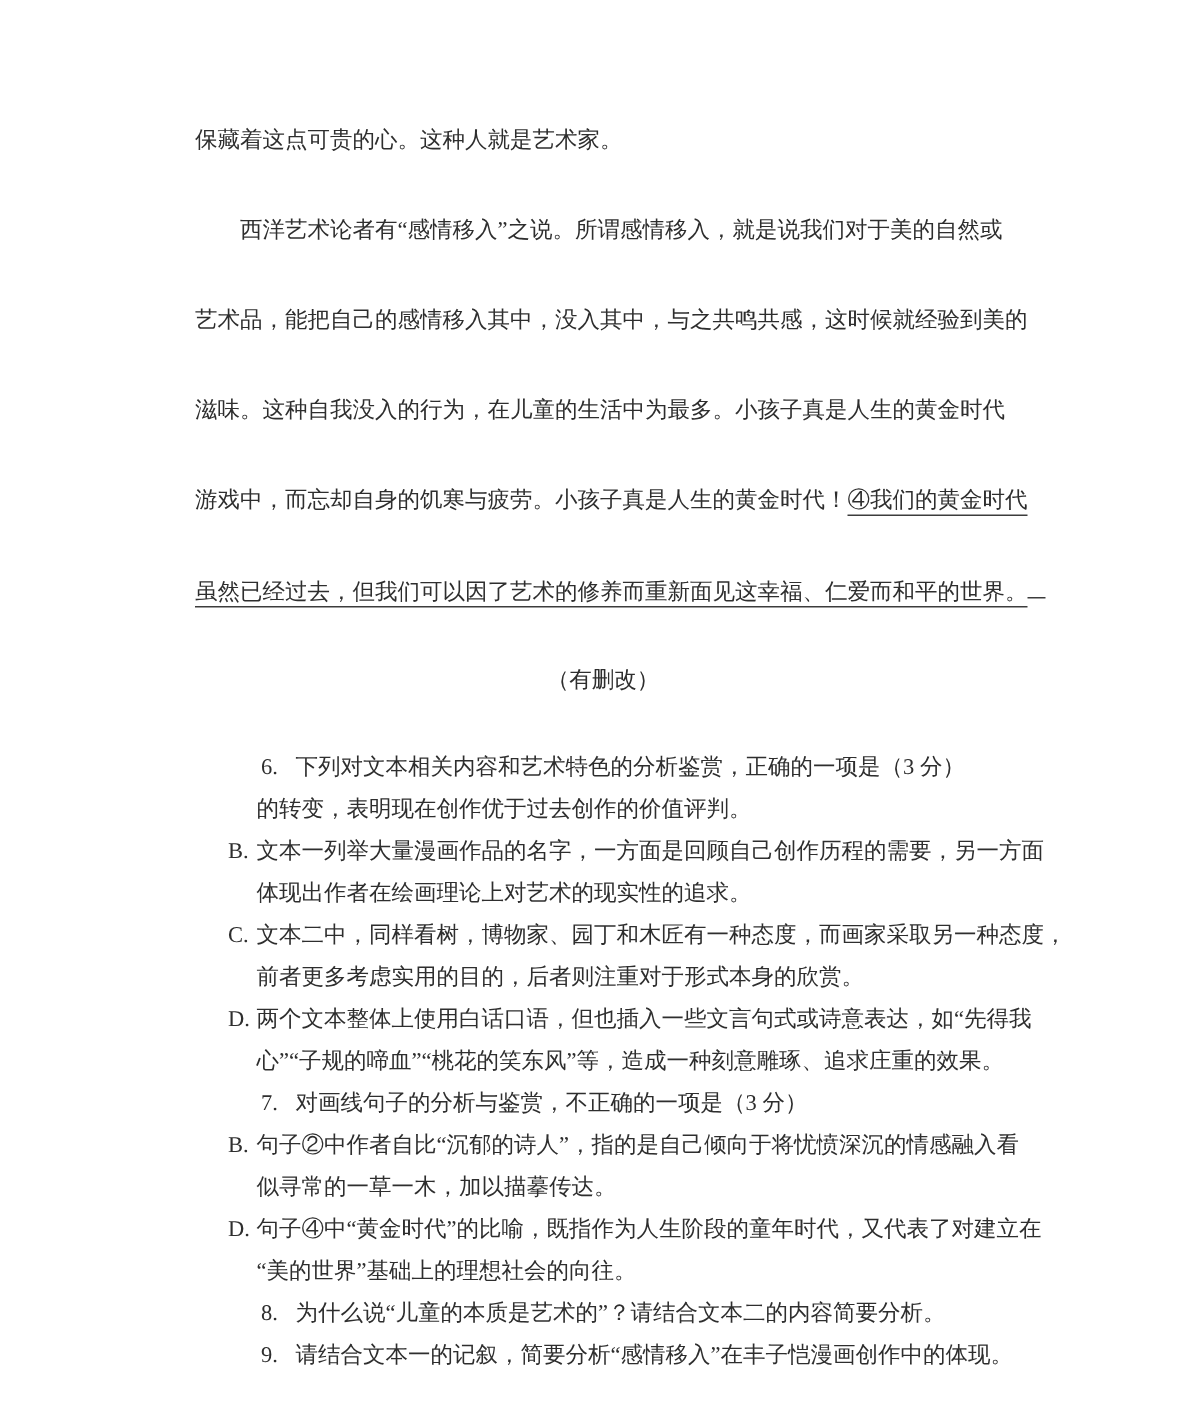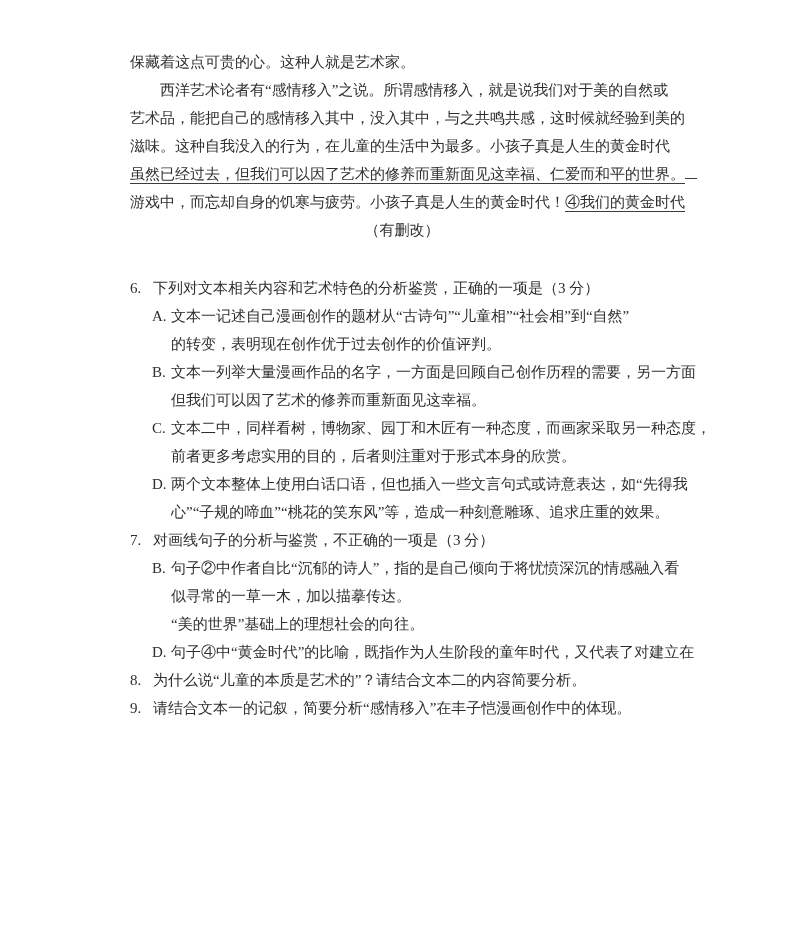--- a/index.html
+++ b/index.html
@@ -20,39 +20,41 @@
     position: absolute;
     left: 130px;
     top: 48px;
     width: 544px;
     font-size: 15px;
   }
   .line {
     height: 28px;
     line-height: 28px;
     white-space: nowrap;
+    margin-top: 32px;
   }
   .indent { padding-left: 30px; }
   .right { text-align: center; }
   .u {
     border-bottom: 1.2px solid #3c3c3c;
     padding-bottom: 1px;
   }
   .u-ext {
     display: inline-block;
     width: 12px;
     border-bottom: 1.2px solid #3c3c3c;
     height: 18px;
     vertical-align: baseline;
   }
   .section-gap { height: 30px; }
   .q-line {
     height: 28px;
     line-height: 28px;
     white-space: nowrap;
+    margin-left: 44px;
   }
   .q-num {
     display: inline-block;
     width: 23px;
   }
   .opt-line {
     height: 28px;
     line-height: 28px;
     white-space: nowrap;
   }
@@ -68,45 +70,42 @@
 
 <div class="page">
   <div class="content">
 
     <div>
       <div class="line">保藏着这点可贵的心。这种人就是艺术家。</div>
       <div class="line indent">西洋艺术论者有“感情移入”之说。所谓感情移入，就是说我们对于美的自然或</div>
       <div class="line">艺术品，能把自己的感情移入其中，没入其中，与之共鸣共感，这时候就经验到美的</div>
       <div class="line">滋味。这种自我没入的行为，在儿童的生活中为最多。小孩子真是人生的黄金时代</div>
       <div class="line">
-        <span class="u">虽然已经过去，但我们可以因了艺术的修养而重新面见这幸福、仁爱而和平的世界。</span><span class="u-ext"></span>
+        <span>游戏中，而忘却自身的饥寒与疲劳。小孩子真是人生的黄金时代！</span><span class="u">④我们的黄金时代</span>
       </div>
       <div class="line">
-        <span>游戏中，而忘却自身的饥寒与疲劳。小孩子真是人生的黄金时代！</span><span class="u">④我们的黄金时代</span>
+        <span class="u">虽然已经过去，但我们可以因了艺术的修养而重新面见这幸福、仁爱而和平的世界。</span><span class="u-ext"></span>
       </div>
       <div class="line right">（有删改）</div>
     </div>
 
     <div class="section-gap"></div>
 
     <div>
       <div class="q-line">
         <span class="q-num">6.</span><span>下列对文本相关内容和艺术特色的分析鉴赏，正确的一项是（3 分）</span>
       </div>
       <div>
-        <div class="opt-line opt-first">
-          <span class="opt-label">A.</span><span>文本一记述自己漫画创作的题材从“古诗句”“儿童相”“社会相”到“自然”</span>
-        </div>
         <div class="opt-line opt-cont">的转变，表明现在创作优于过去创作的价值评判。</div>
       </div>
       <div>
         <div class="opt-line opt-first">
           <span class="opt-label">B.</span><span>文本一列举大量漫画作品的名字，一方面是回顾自己创作历程的需要，另一方面</span>
         </div>
-        <div class="opt-line opt-cont">但我们可以因了艺术的修养而重新面见这幸福。</div>
+        <div class="opt-line opt-cont">体现出作者在绘画理论上对艺术的现实性的追求。</div>
       </div>
       <div>
         <div class="opt-line opt-first">
           <span class="opt-label">C.</span><span>文本二中，同样看树，博物家、园丁和木匠有一种态度，而画家采取另一种态度，</span>
         </div>
         <div class="opt-line opt-cont">前者更多考虑实用的目的，后者则注重对于形式本身的欣赏。</div>
       </div>
       <div>
         <div class="opt-line opt-first">
           <span class="opt-label">D.</span><span>两个文本整体上使用白话口语，但也插入一些文言句式或诗意表达，如“先得我</span>
@@ -119,24 +118,24 @@
       <div class="q-line">
         <span class="q-num">7.</span><span>对画线句子的分析与鉴赏，不正确的一项是（3 分）</span>
       </div>
       <div>
         <div class="opt-line opt-first">
           <span class="opt-label">B.</span><span>句子②中作者自比“沉郁的诗人”，指的是自己倾向于将忧愤深沉的情感融入看</span>
         </div>
         <div class="opt-line opt-cont">似寻常的一草一木，加以描摹传达。</div>
       </div>
       <div>
-        <div class="opt-line opt-cont">“美的世界”基础上的理想社会的向往。</div>
         <div class="opt-line opt-first">
           <span class="opt-label">D.</span><span>句子④中“黄金时代”的比喻，既指作为人生阶段的童年时代，又代表了对建立在</span>
         </div>
+        <div class="opt-line opt-cont">“美的世界”基础上的理想社会的向往。</div>
       </div>
     </div>
 
     <div>
       <div class="q-line">
         <span class="q-num">8.</span><span>为什么说“儿童的本质是艺术的”？请结合文本二的内容简要分析。</span>
       </div>
     </div>
 
     <div>

